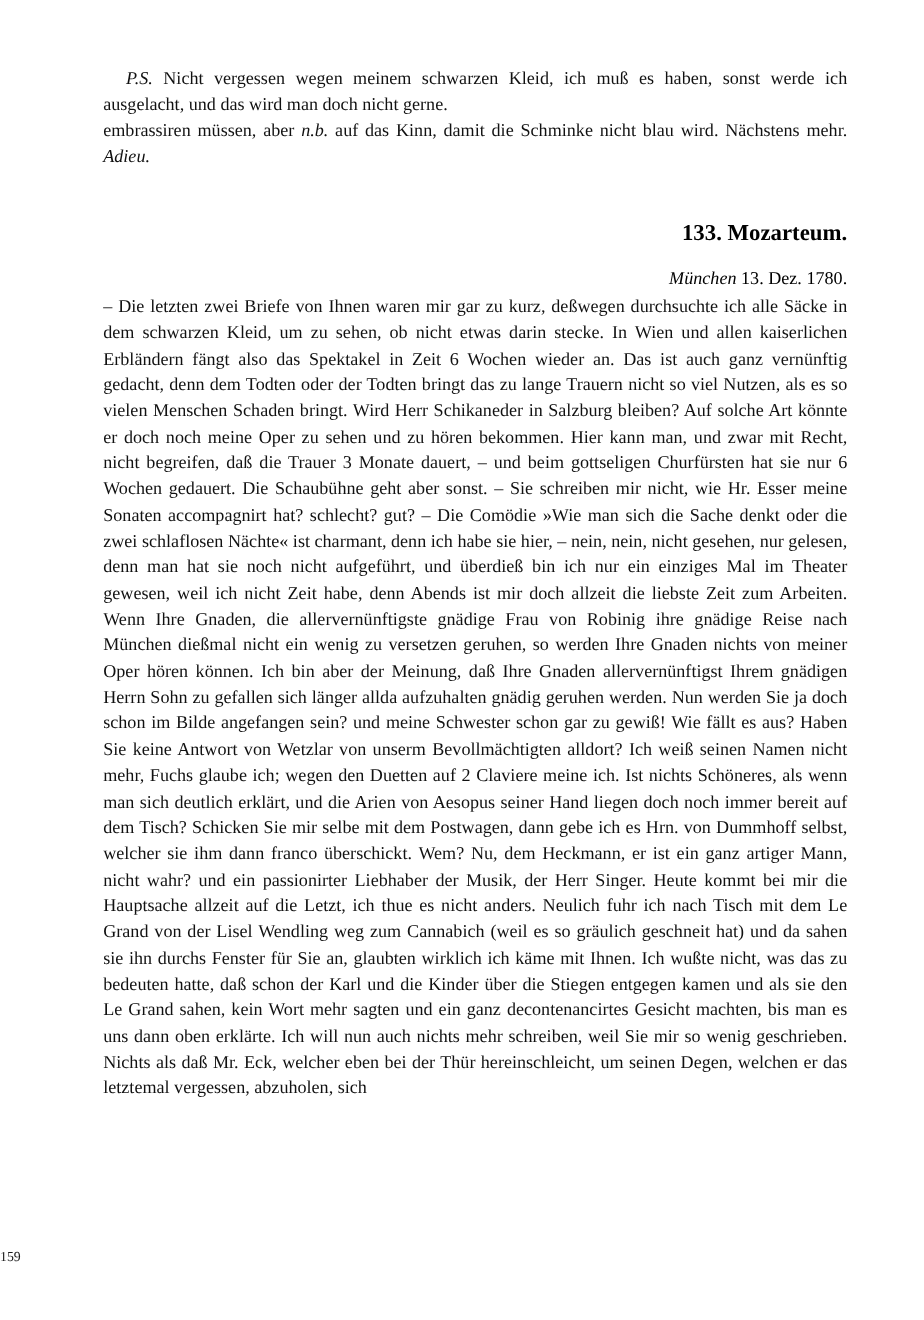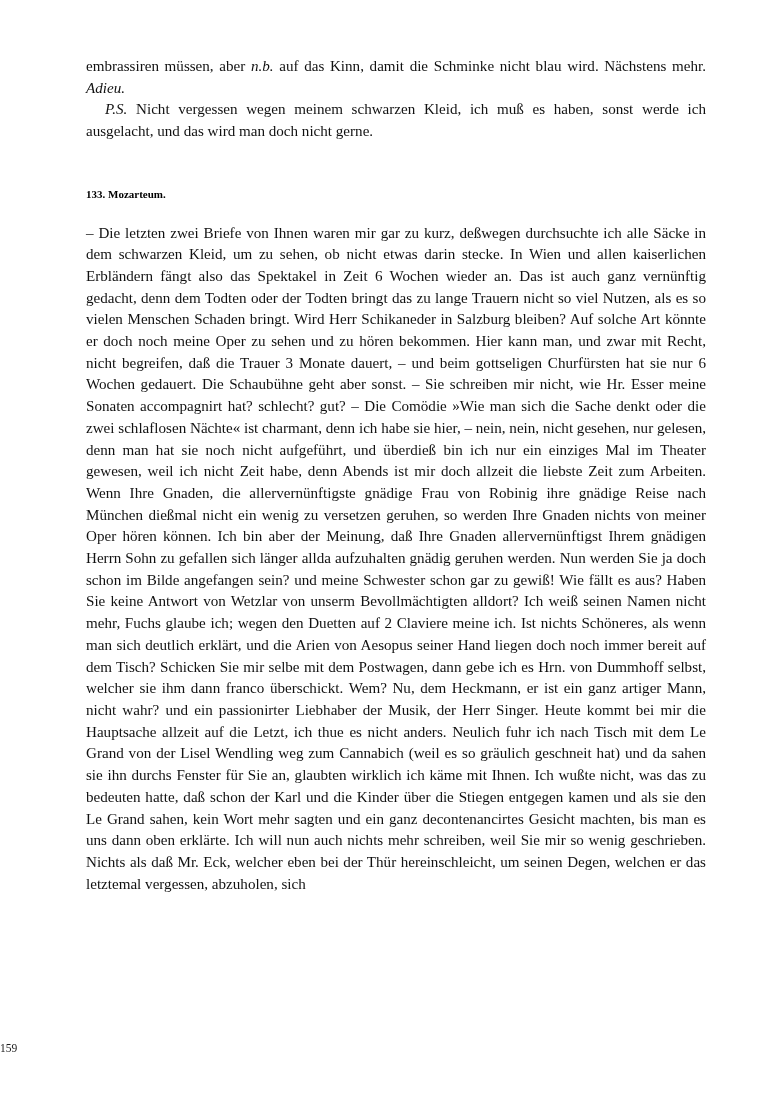--- a/index.html
+++ b/index.html
@@ -45,23 +45,23 @@
   p.indent {
     text-indent: 19px;
   }
 
   .italic {
     font-style: italic;
   }
 
   .section-heading {
     margin: 0;
-    text-align: left;
+    text-align: right;
     font-weight: bold;
-    font-size: 11px;
+    font-size: 19px;
     line-height: 21.7px;
     padding-top: 41px;
     padding-bottom: 17px;
   }
 
   .dateline {
     margin: 0;
     text-align: right;
     font-size: 15.1px;
     line-height: 21.7px;
@@ -78,26 +78,27 @@
     color: #1a1a1a;
   }
 </style>
 </head>
 <body>
 
 <div class="page">
 
   <div class="textblock">
 
+    <p class="para indent"><span class="italic">P.S.</span><span> Nicht vergessen wegen meinem schwarzen Kleid, ich muß es haben, sonst werde ich ausgelacht, und das wird man doch nicht gerne.</span></p>
+
     <p class="para"><span>embrassiren müssen, aber </span><span class="italic">n.b.</span><span> auf das Kinn, damit die Schminke nicht blau wird. Nächstens mehr. </span><span class="italic">Adieu.</span></p>
-
-    <p class="para indent"><span class="italic">P.S.</span><span> Nicht vergessen wegen meinem schwarzen Kleid, ich muß es haben, sonst werde ich ausgelacht, und das wird man doch nicht gerne.</span></p>
 
     <h2 class="section-heading">133. Mozarteum.</h2>
 
+    <p class="dateline"><span class="italic">München</span><span> 13. Dez. 1780.</span></p>
 
     <p class="para">– Die letzten zwei Briefe von Ihnen waren mir gar zu kurz, deßwegen durchsuchte ich alle Säcke in dem schwarzen Kleid, um zu sehen, ob nicht etwas darin stecke. In Wien und allen kaiserlichen Erbländern fängt also das Spektakel in Zeit 6 Wochen wieder an. Das ist auch ganz vernünftig gedacht, denn dem Todten oder der Todten bringt das zu lange Trauern nicht so viel Nutzen, als es so vielen Menschen Schaden bringt. Wird Herr Schikaneder in Salzburg bleiben? Auf solche Art könnte er doch noch meine Oper zu sehen und zu hören bekommen. Hier kann man, und zwar mit Recht, nicht begreifen, daß die Trauer 3 Monate dauert, – und beim gottseligen Churfürsten hat sie nur 6 Wochen gedauert. Die Schaubühne geht aber sonst. – Sie schreiben mir nicht, wie Hr. Esser meine Sonaten accompagnirt hat? schlecht? gut? – Die Comödie »Wie man sich die Sache denkt oder die zwei schlaflosen Nächte« ist charmant, denn ich habe sie hier, – nein, nein, nicht gesehen, nur gelesen, denn man hat sie noch nicht aufgeführt, und überdieß bin ich nur ein einziges Mal im Theater gewesen, weil ich nicht Zeit habe, denn Abends ist mir doch allzeit die liebste Zeit zum Arbeiten. Wenn Ihre Gnaden, die allervernünftigste gnädige Frau von Robinig ihre gnädige Reise nach München dießmal nicht ein wenig zu versetzen geruhen, so werden Ihre Gnaden nichts von meiner Oper hören können. Ich bin aber der Meinung, daß Ihre Gnaden allervernünftigst Ihrem gnädigen Herrn Sohn zu gefallen sich länger allda aufzuhalten gnädig geruhen werden. Nun werden Sie ja doch schon im Bilde angefangen sein? und meine Schwester schon gar zu gewiß! Wie fällt es aus? Haben Sie keine Antwort von Wetzlar von unserm Bevollmächtigten alldort? Ich weiß seinen Namen nicht mehr, Fuchs glaube ich; wegen den Duetten auf 2 Claviere meine ich. Ist nichts Schöneres, als wenn man sich deutlich erklärt, und die Arien von Aesopus seiner Hand liegen doch noch immer bereit auf dem Tisch? Schicken Sie mir selbe mit dem Postwagen, dann gebe ich es Hrn. von Dummhoff selbst, welcher sie ihm dann franco überschickt. Wem? Nu, dem Heckmann, er ist ein ganz artiger Mann, nicht wahr? und ein passionirter Liebhaber der Musik, der Herr Singer. Heute kommt bei mir die Hauptsache allzeit auf die Letzt, ich thue es nicht anders. Neulich fuhr ich nach Tisch mit dem Le Grand von der Lisel Wendling weg zum Cannabich (weil es so gräulich geschneit hat) und da sahen sie ihn durchs Fenster für Sie an, glaubten wirklich ich käme mit Ihnen. Ich wußte nicht, was das zu bedeuten hatte, daß schon der Karl und die Kinder über die Stiegen entgegen kamen und als sie den Le Grand sahen, kein Wort mehr sagten und ein ganz decontenancirtes Gesicht machten, bis man es uns dann oben erklärte. Ich will nun auch nichts mehr schreiben, weil Sie mir so wenig geschrieben. Nichts als daß Mr. Eck, welcher eben bei der Thür hereinschleicht, um seinen Degen, welchen er das letztemal vergessen, abzuholen, sich</p>
 
   </div>
 
   <div class="page-number">159</div>
 
 </div>
 
 </body></html>

